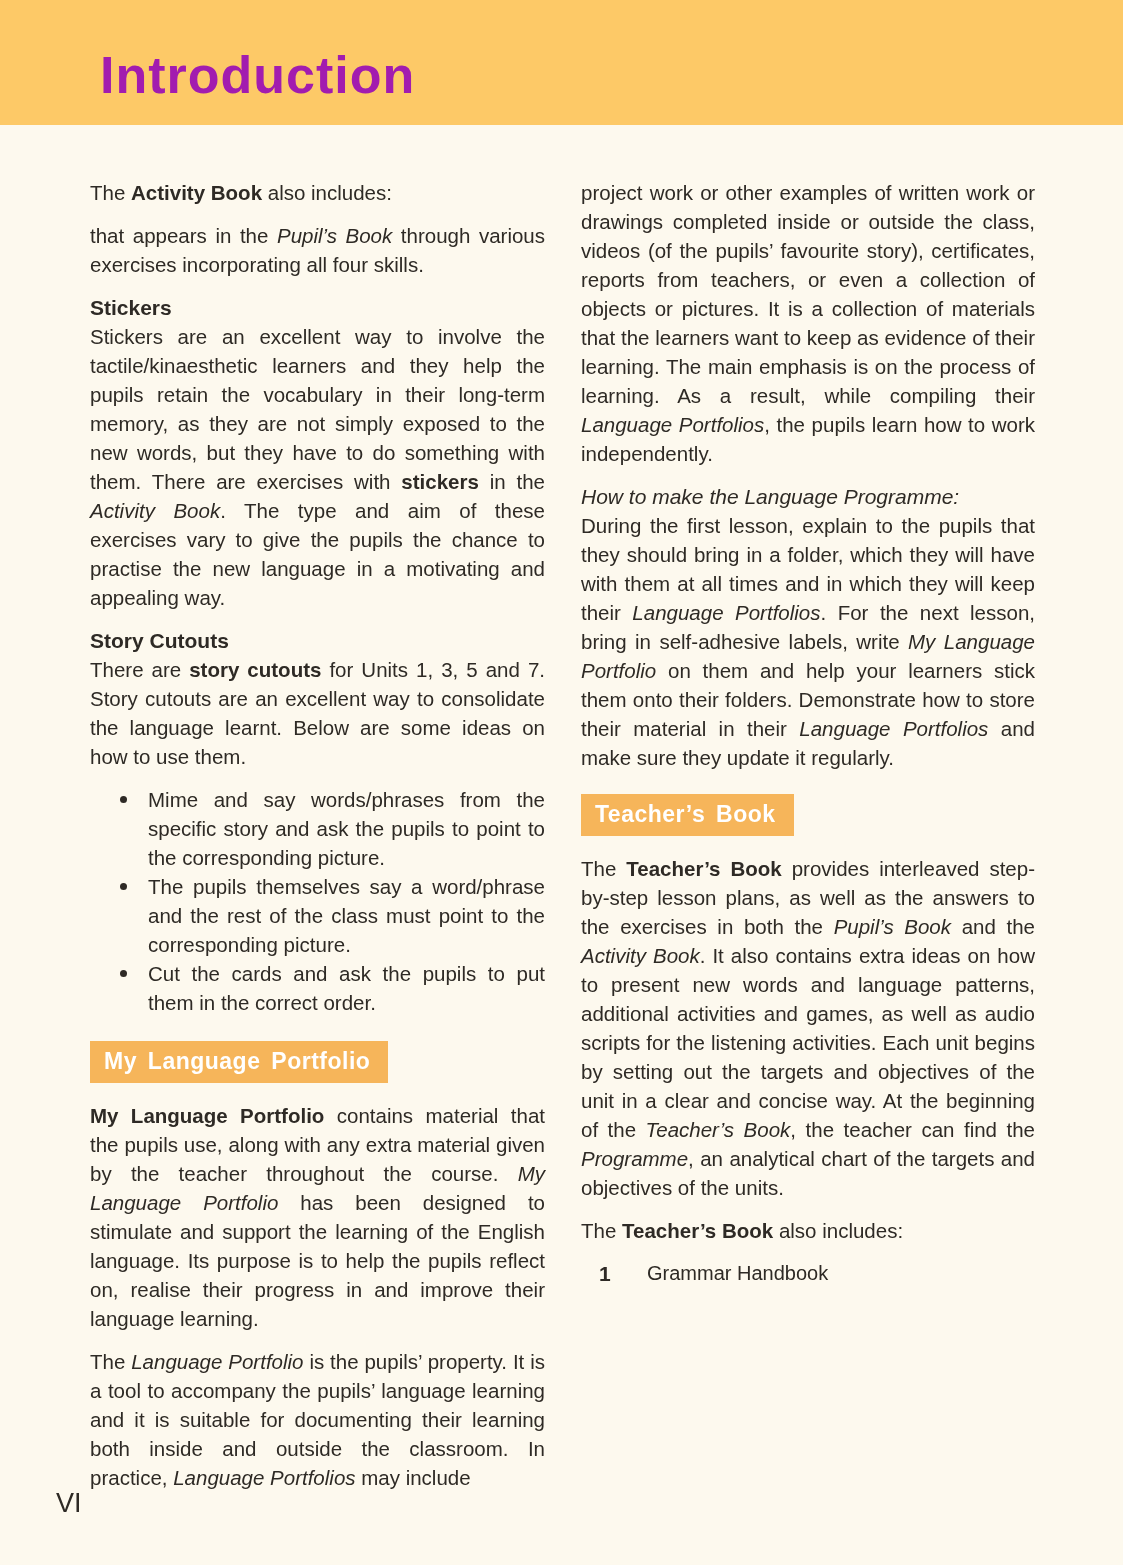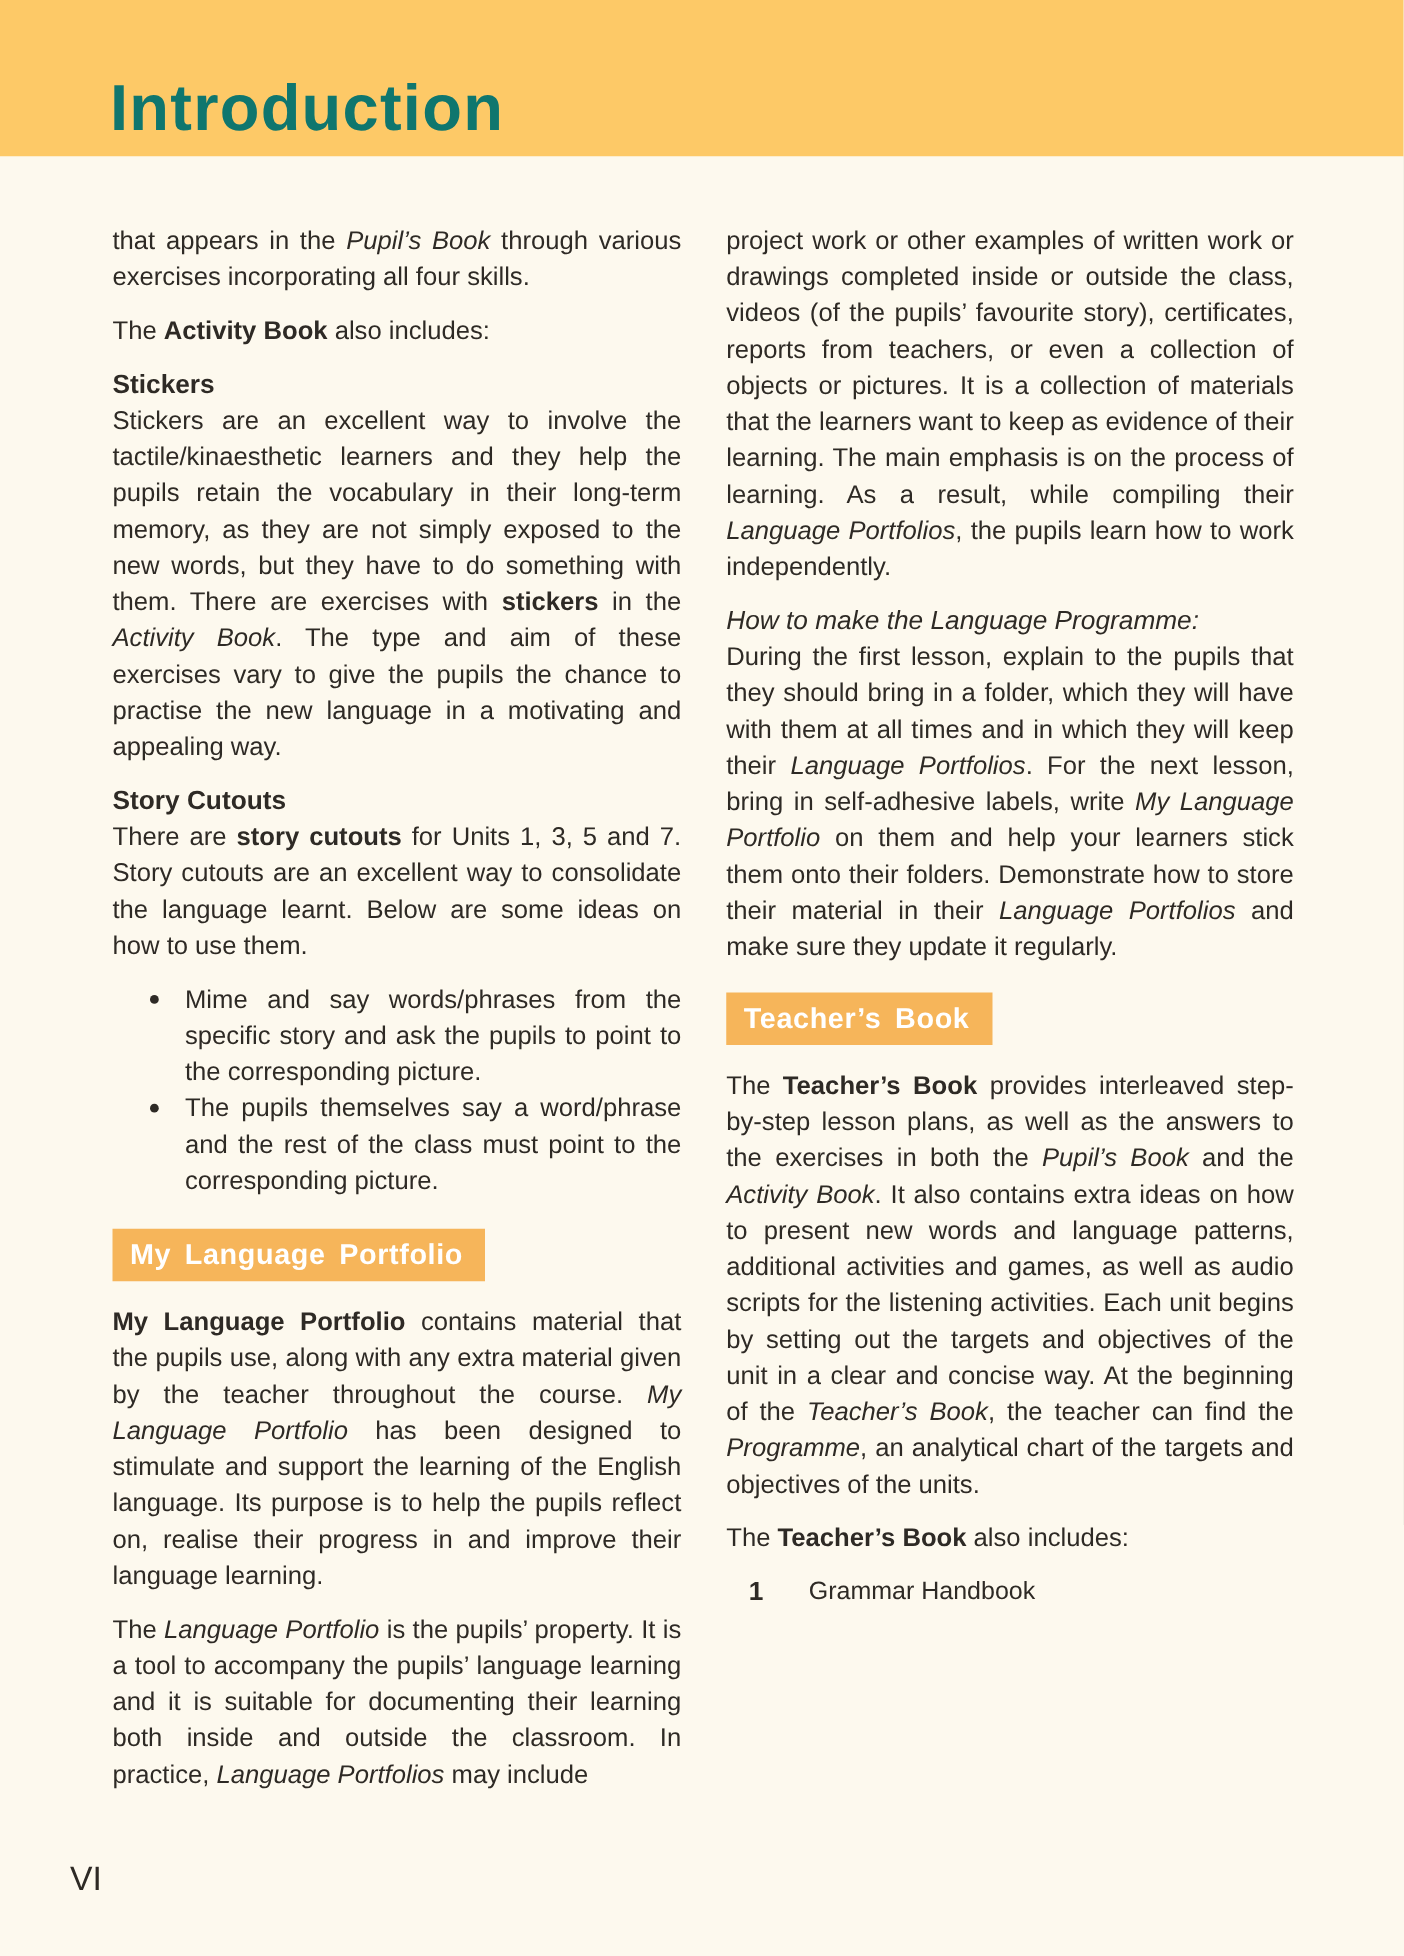--- a/index.html
+++ b/index.html
@@ -17,25 +17,25 @@
   .banner {
     position: absolute;
     top: 0; left: 0; right: 0;
     height: 125px;
     background: var(--banner, #FDC967);
     display: flex;
     align-items: flex-end;
     padding: 0 0 12px 88px;
   }
   .banner h1 {
-    margin: 0;
+    margin: 12px;
     font-size: 52px;
     font-weight: bold;
     letter-spacing: 1px;
-    color: #0f766e;
+    color: #a21caf;
     line-height: 1;
   }
   .col {
     position: absolute;
     top: 178px;
     width: 455px;
     font-size: 20.5px;
     line-height: 29px;
     text-align: justify;
   }
@@ -95,34 +95,38 @@
 </head>
 <body>
 
 <div class="page">
 
   <header class="banner">
     <h1>Introduction</h1>
   </header>
 
   <section class="col col-left">
+    <p class="para"><span>The </span><span class="b">Activity Book</span><span> also includes:</span></p>
     <p class="para"><span>that appears in the </span><span class="i">Pupil’s Book</span><span> through various exercises incorporating all four skills.</span></p>
-    <p class="para"><span>The </span><span class="b">Activity Book</span><span> also includes:</span></p>
     <h3 class="subhead">Stickers</h3>
     <p class="para tight"><span>Stickers are an excellent way to involve the tactile/kinaesthetic learners and they help the pupils retain the vocabulary in their long-term memory, as they are not simply exposed to the new words, but they have to do something with them. There are exercises with </span><span class="b">stickers</span><span> in the </span><span class="i">Activity Book</span><span>. The type and aim of these exercises vary to give the pupils the chance to practise the new language in a motivating and appealing way.</span></p>
     <h3 class="subhead">Story Cutouts</h3>
     <p class="para tight"><span>There are </span><span class="b">story cutouts</span><span> for Units 1, 3, 5 and 7. Story cutouts are an excellent way to consolidate the language learnt. Below are some ideas on how to use them.</span></p>
     <ul class="bullets">
       <li>
         <span class="dot"></span>
         <span><span>Mime and say words/phrases from the specific story and ask the pupils to point to the corresponding picture.</span></span>
       </li>
       <li>
         <span class="dot"></span>
         <span><span>The pupils themselves say a word/phrase and the rest of the class must point to the corresponding picture.</span></span>
+      </li>
+      <li>
+        <span class="dot"></span>
+        <span><span>Cut the cards and ask the pupils to put them in the correct order.</span></span>
       </li>
     </ul>
     <div class="section-banner">
       <span>My Language Portfolio</span>
     </div>
     <p class="para"><span class="b">My Language Portfolio</span><span> contains material that the pupils use, along with any extra material given by the teacher throughout the course. </span><span class="i">My Language Portfolio</span><span> has been designed to stimulate and support the learning of the English language. Its purpose is to help the pupils reflect on, realise their progress in and improve their language learning.</span></p>
     <p class="para"><span>The </span><span class="i">Language Portfolio</span><span> is the pupils’ property. It is a tool to accompany the pupils’ language learning and it is suitable for documenting their learning both inside and outside the classroom. In practice, </span><span class="i">Language Portfolios</span><span> may include</span></p>
   </section>
 
   <section class="col col-right">

